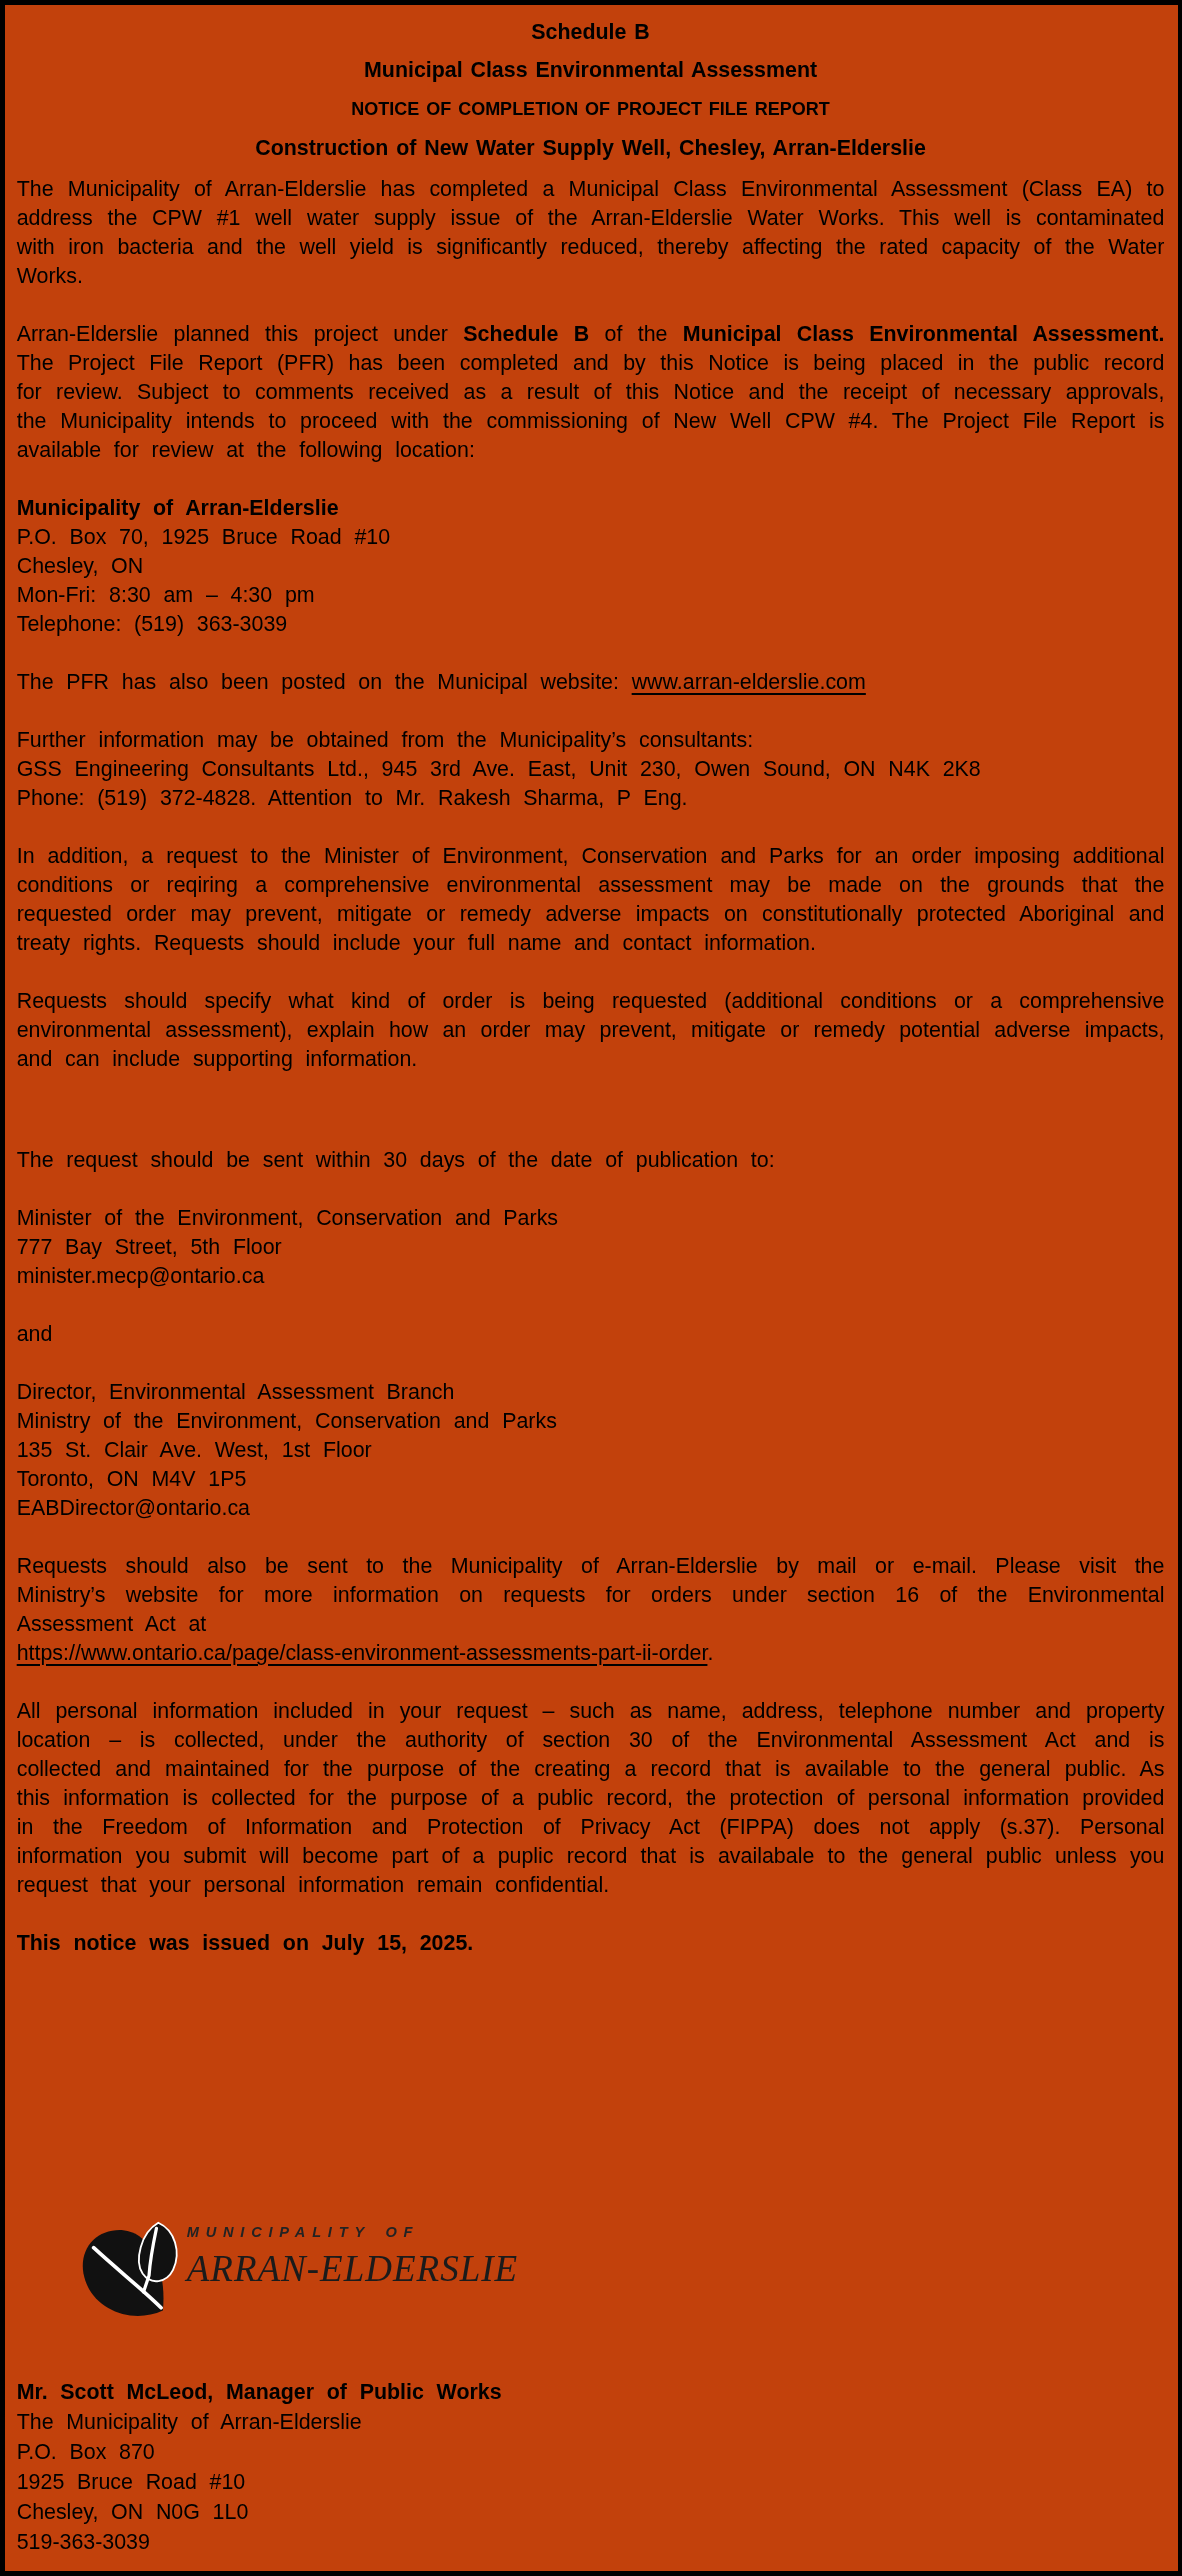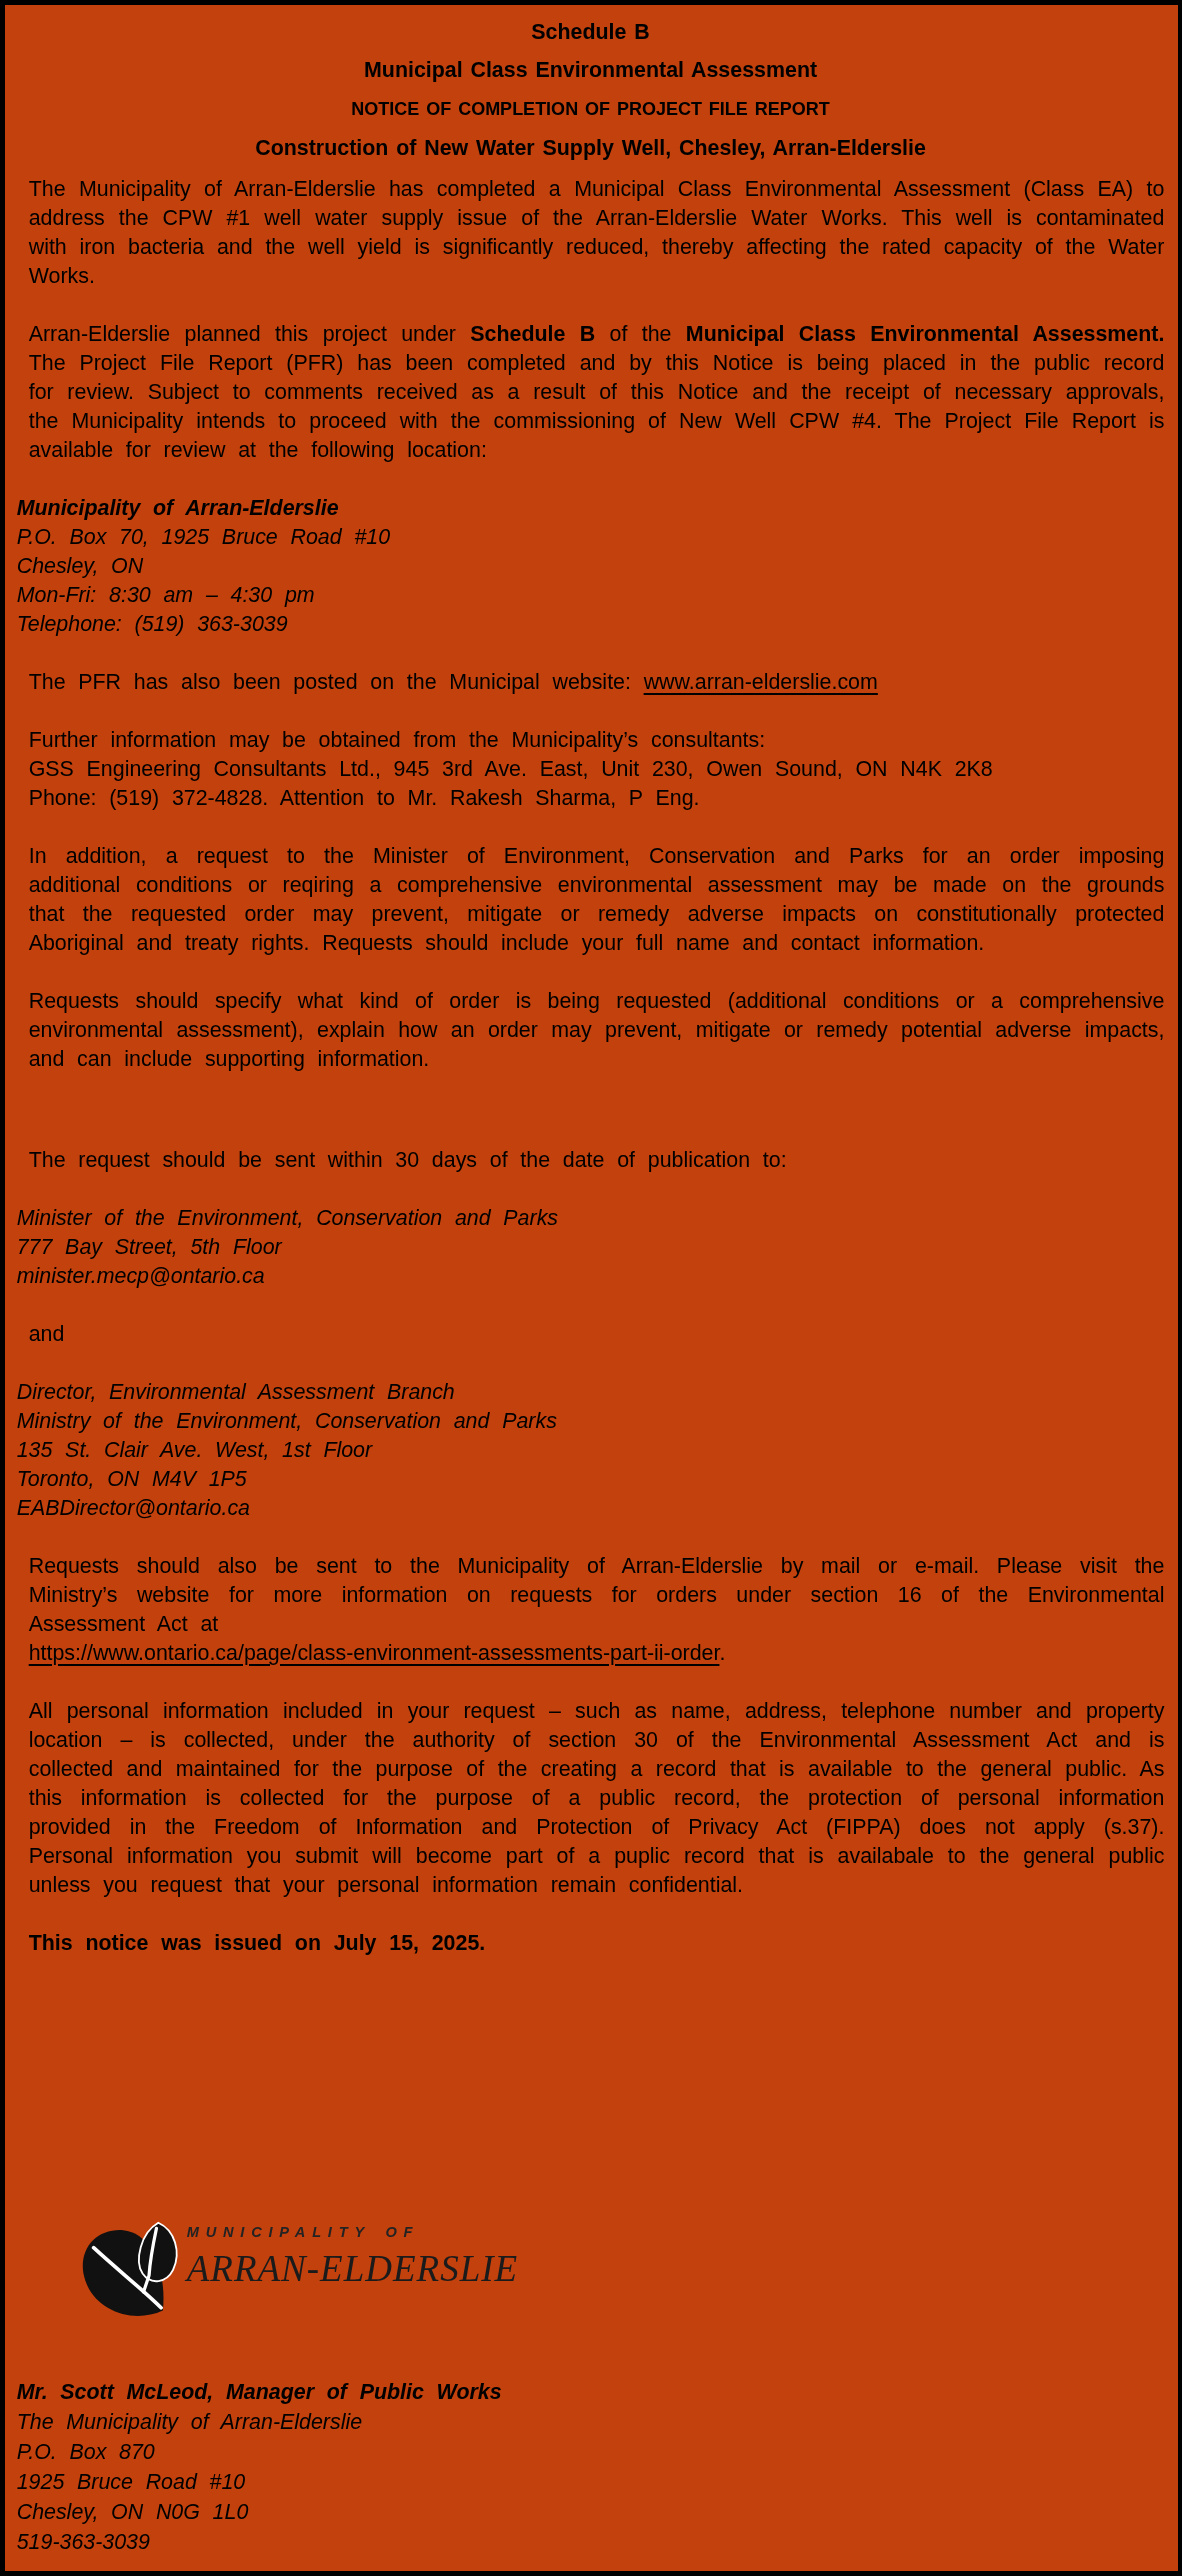--- a/index.html
+++ b/index.html
@@ -7,24 +7,24 @@
     width:1183px; height:2576px; box-sizing:border-box;
     background:#c2410c; border:5.8px solid #000000;
     padding:7.8px 13.6px 13.6px 11.7px;
     font-family:"Liberation Sans", sans-serif;
     font-size:21.4px; line-height:29px; color:#000000;
     display:flex; flex-direction:column; overflow:hidden;
     word-spacing:6.8px;
   }
   .head { text-align:center; font-weight:bold; margin:0; padding:4.9px 0; line-height:29px; word-spacing:1.9px; }
   .head-lg { font-size:18px; }
-  .para { margin:0 0 29px 12px; text-align:justify; }
+  .para { margin:0 0 29px 0; text-align:justify; }
   .b { font-weight:bold; }
   .addr { margin:0 0 29px 0; }
-  .addr > div { line-height:29px;font-style:italic; }
+  .addr > div { line-height:29px; }
   .link { color:#000000; text-decoration:underline; text-decoration-thickness:1.9px; text-underline-offset:3.9px; cursor:pointer; }
   .gap-top { margin-top:43px; }
   .footer-group { margin-top:auto; }
   .logo-row { display:flex; align-items:flex-start; gap:1px; margin:9.7px 0 39px 60px;font-style:italic; }
   .leaf { flex:0 0 auto; }
   .logo-text { padding-top:3.9px; }
   .logo-small { font-size:14.6px; font-weight:700; letter-spacing:6.8px; color:#232323; word-spacing:3.9px; line-height:19.5px; }
   .logo-large { font-family:"Liberation Serif", serif; font-size:37px; letter-spacing:1px; color:#1b1b1b; line-height:51px; word-spacing:0; }
   .sig > div { line-height:30px; }
 </style>

